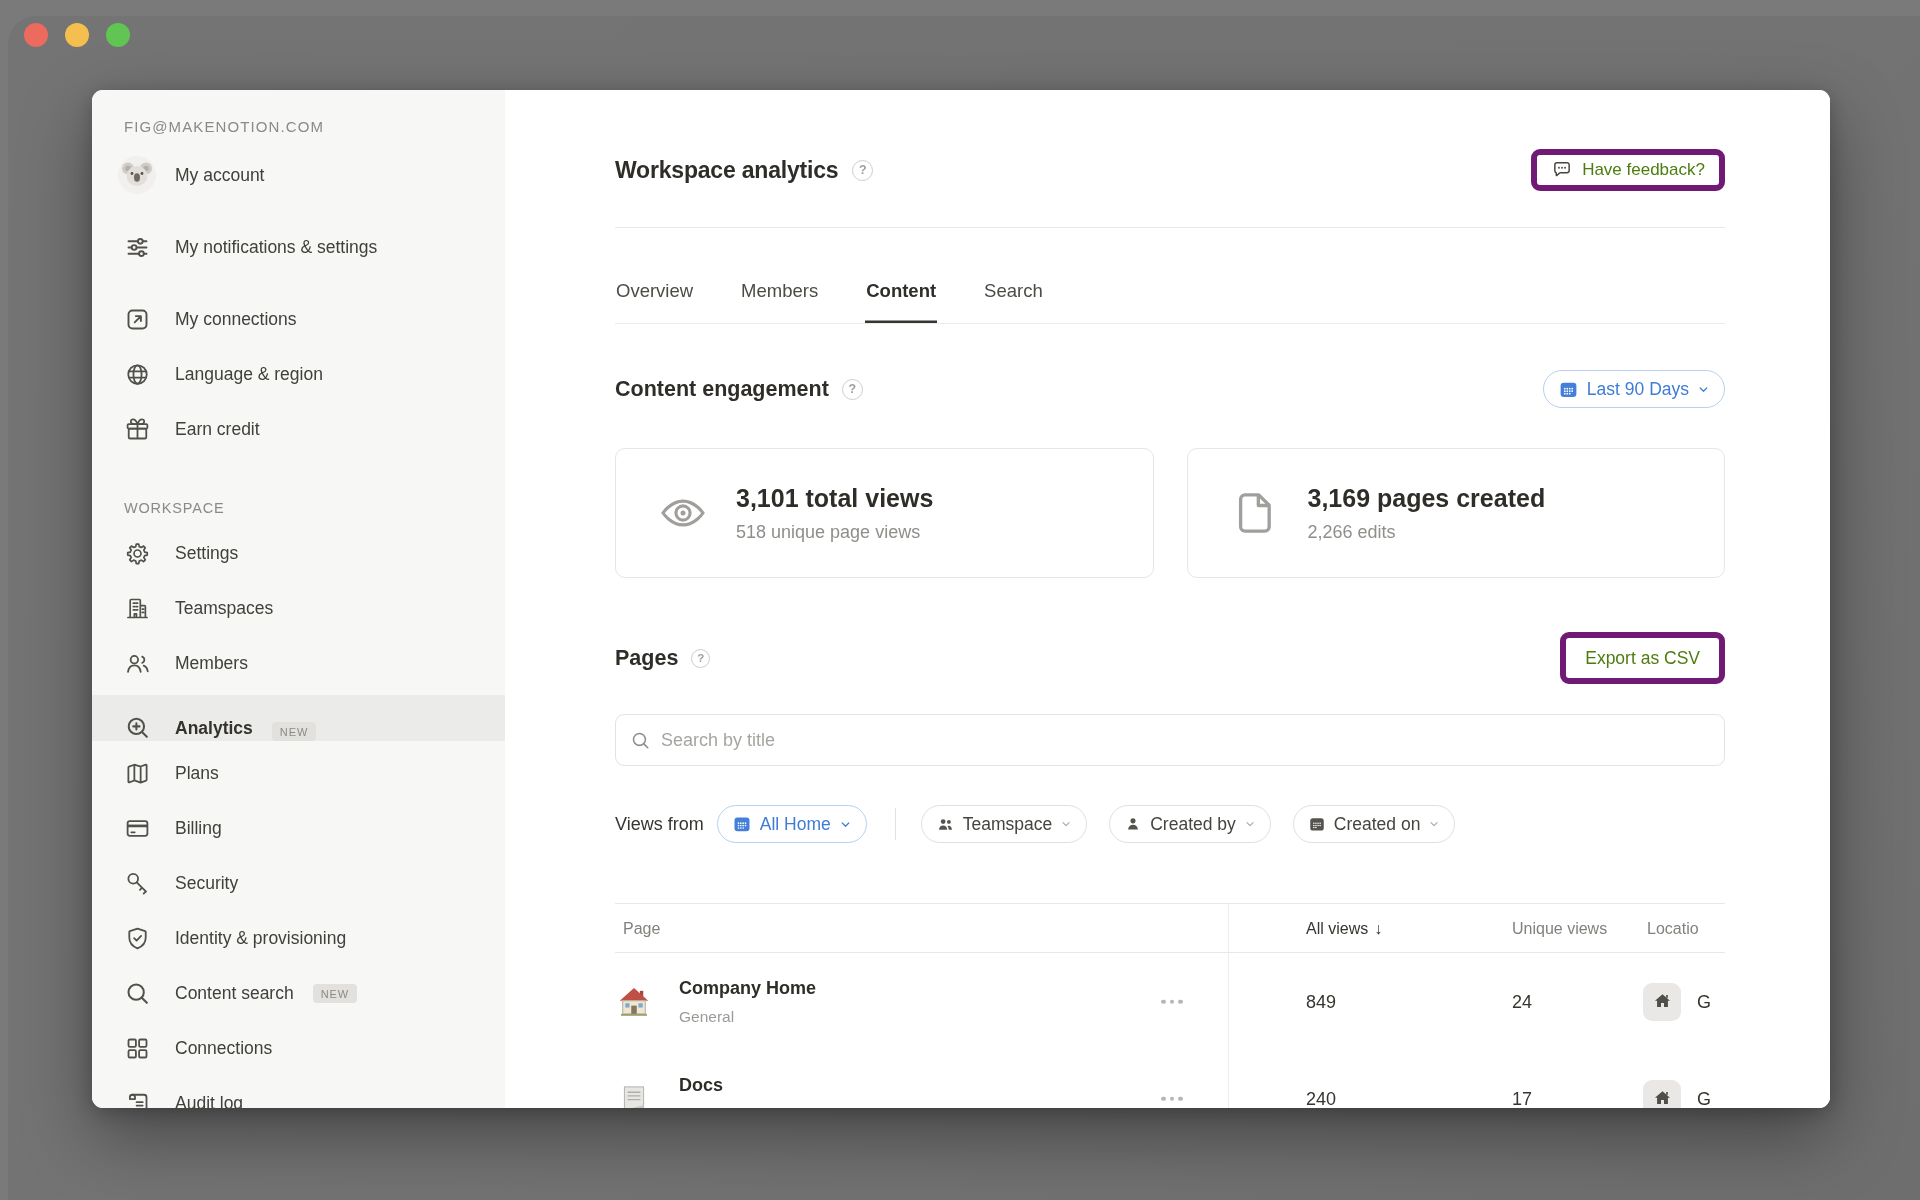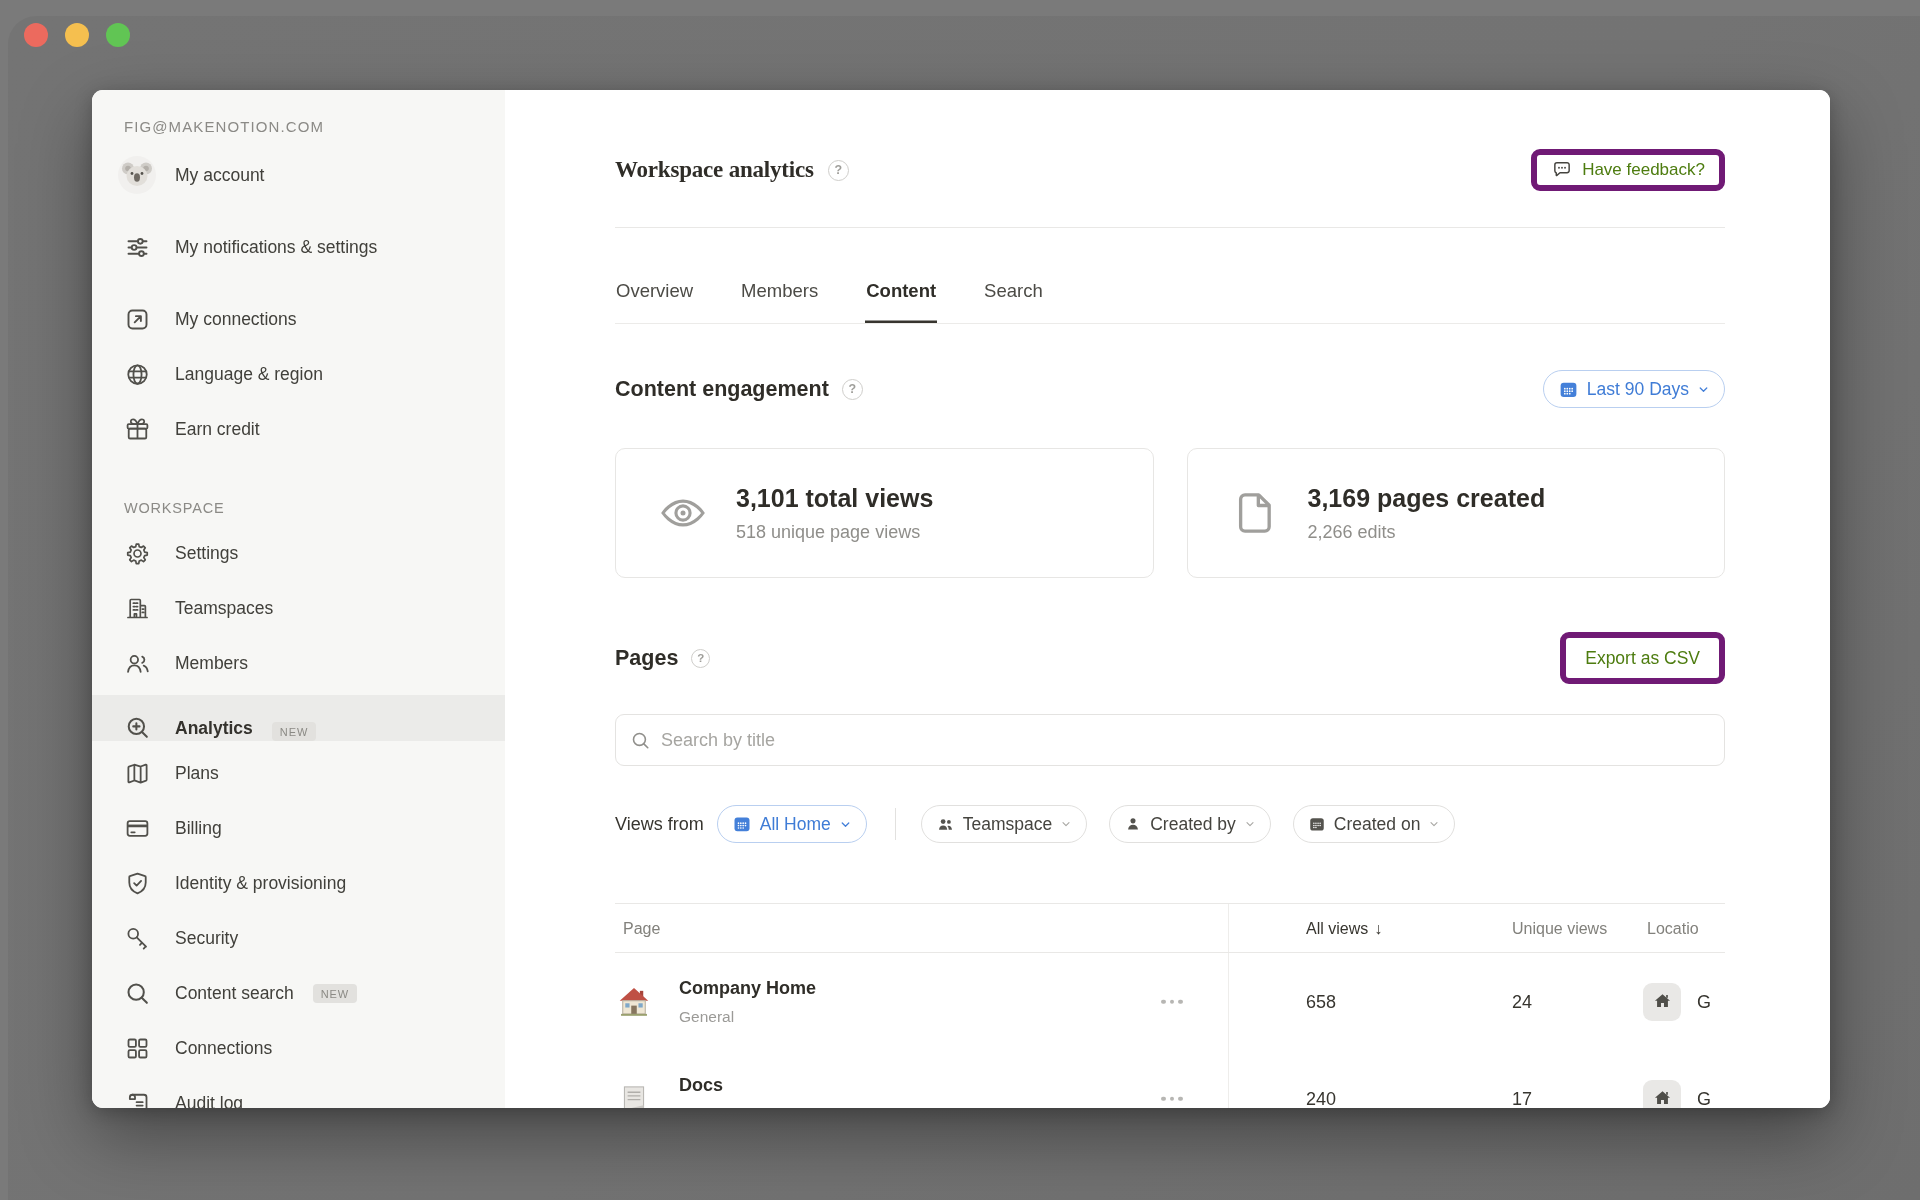--- a/index.html
+++ b/index.html
@@ -46,21 +46,21 @@
   .badge { font-size:11px; letter-spacing:.9px; color:#8b8a85; background:#e2e1de;
     border-radius:4px; padding:4px 8px 3px; font-weight:500; }
 
   
   .main { position:relative; flex:1; background:#fff; }
   .content { position:absolute; left:110px; top:0; width:1110px; height:100%; }
 
   .page-header { position:absolute; top:56px; left:0; right:0; height:48px;
     display:flex; align-items:center; justify-content:space-between; }
   .ph-left { display:flex; align-items:center; gap:14px; }
-  h1 { font-size:23px; font-weight:700; color:#2f2d28; letter-spacing:-.2px;font-family:Liberation Serif, serif; }
+  h1 { font-size:23px; font-weight:700; color:#2f2d28; letter-spacing:-.2px; }
   .help { width:21px; height:21px; border:1.5px solid #cfcecb; border-radius:50%;
     color:#9f9e9a; font-size:12.5px; font-weight:600; display:inline-flex;
     align-items:center; justify-content:center; }
   .btn { display:inline-flex; align-items:center; gap:9px; border:6px solid #701a75;
     border-radius:9px; background:#fff; font-size:17px; font-weight:500; color:#4d7c0f;
     cursor:pointer; }
   .feedback-btn { height:42px; padding:0 14px; }
   .feedback-btn svg { width:22px; height:22px; color:#45443f; }
 
   .divider1 { position:absolute; top:137px; left:0; right:0; height:1px; background:#e9e8e6; }
@@ -279,36 +279,36 @@
               <rect x="3.2" y="5.5" width="17.6" height="13" rx="2"></rect>
               <path d="M3.2 9.7h17.6" stroke-width="2.4"></path>
               <path d="M6.5 15.4h3" stroke-linecap="round"></path>
             </svg>
         </span>
         <span class="sb-label">Billing</span>
       </div>
 
       <div class="sb-item">
         <span class="sb-ic">
+          <svg class="ic" viewBox="0 0 24 24" fill="none" stroke="currentColor" stroke-width="1.6" stroke-linecap="round">
+              <circle cx="8.2" cy="7.8" r="4.3"></circle>
+              <path d="M11.3 10.9l8.3 8.3M16.1 15.7l-1.9 1.9M19.4 19l-1.9 1.9"></path>
+            </svg>
+        </span>
+        <span class="sb-label">Security</span>
+      </div>
+
+      <div class="sb-item">
+        <span class="sb-ic">
           <svg class="ic" viewBox="0 0 24 24" fill="none" stroke="currentColor" stroke-width="1.6" stroke-linejoin="round" stroke-linecap="round">
               <path d="M12 3.2l6.8 2.3a.7.7 0 0 1 .5.67v4.93c0 4.6-2.9 7.9-7.3 9.7-4.4-1.8-7.3-5.1-7.3-9.7V6.17a.7.7 0 0 1 .5-.67L12 3.2z"></path>
               <path d="M9 11.7l2.2 2.2 4-4.2"></path>
             </svg>
         </span>
         <span class="sb-label">Identity &amp; provisioning</span>
-      </div>
-
-      <div class="sb-item">
-        <span class="sb-ic">
-          <svg class="ic" viewBox="0 0 24 24" fill="none" stroke="currentColor" stroke-width="1.6" stroke-linecap="round">
-              <circle cx="8.2" cy="7.8" r="4.3"></circle>
-              <path d="M11.3 10.9l8.3 8.3M16.1 15.7l-1.9 1.9M19.4 19l-1.9 1.9"></path>
-            </svg>
-        </span>
-        <span class="sb-label">Security</span>
       </div>
 
       <div class="sb-item">
         <span class="sb-ic">
           <svg class="ic" viewBox="0 0 24 24" fill="none" stroke="currentColor" stroke-width="1.8" stroke-linecap="round">
               <circle cx="10.8" cy="10.8" r="6.8"></circle>
               <path d="M15.8 15.8l4.5 4.5"></path>
             </svg>
         </span>
         <span class="sb-label">Content search</span>
@@ -537,21 +537,21 @@
             </span>
             <span class="row-titles">
               <div class="row-title">Company Home</div>
               <div class="row-sub">General</div>
             </span>
             <span class="row-dots">
                 <i></i>
                 <i></i>
                 <i></i>
               </span>
-            <span class="cellv cv-views">658</span>
+            <span class="cellv cv-views">849</span>
             <span class="cellv cv-unique">24</span>
             <span class="loc-chip">
               <svg viewBox="0 0 24 24" fill="currentColor">
                   <path d="M12 3.6l8.6 7.5h-2.4v7.2h-4.5v-4.7h-3.4v4.7H5.8v-7.2H3.4L12 3.6z"></path>
                   <rect x="16.2" y="4.6" width="1.9" height="3.2"></rect>
                 </svg>
             </span>
             <span class="cellv loc-text">G</span>
           </div>
 

